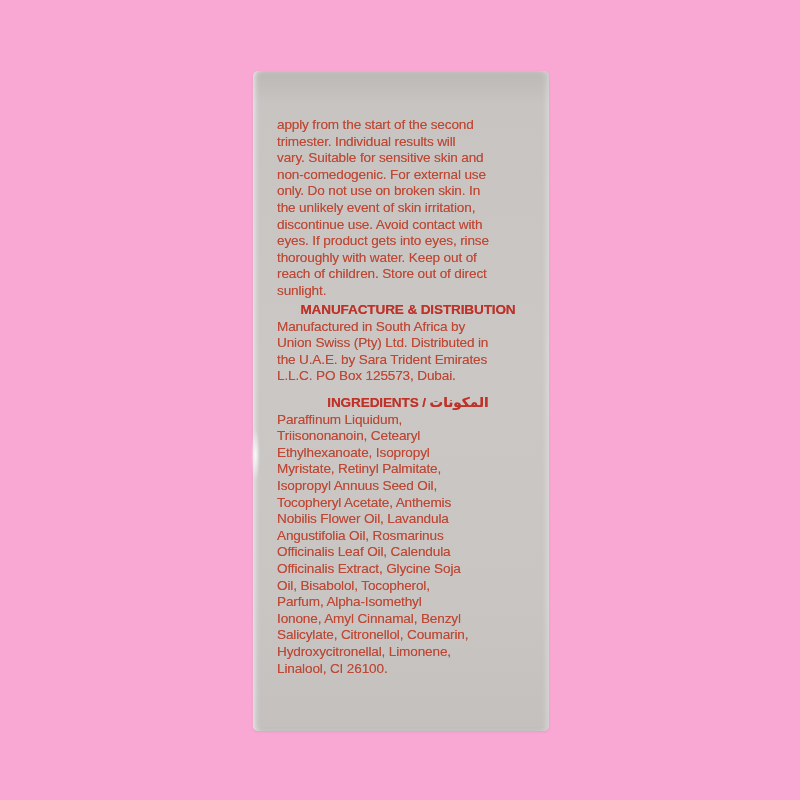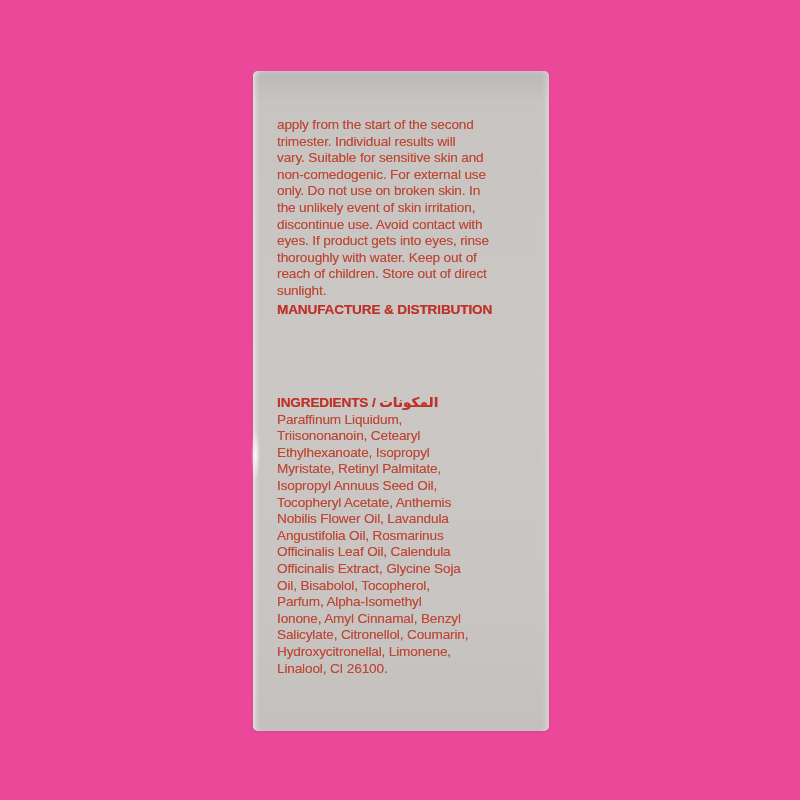--- a/index.html
+++ b/index.html
@@ -8,21 +8,21 @@
     width: 800px;
     height: 800px;
     background: #ffffff;
     overflow: hidden;
     font-family: "Liberation Sans", "DejaVu Sans", sans-serif;
   }
   .scene {
     position: relative;
     width: 800px;
     height: 800px;
-    background: #ec4899;
+    background: #f9a8d4;
   }
   .box {
     position: absolute;
     left: 253px;
     top: 71px;
     width: 296px;
     height: 660px;
     border-radius: 5px;
     background: linear-gradient(180deg, #bbb8b6 0%, #c7c4c2 5%, #cac7c5 45%, #c8c5c3 80%, #c3c0be 100%);
     box-shadow:
@@ -53,20 +53,21 @@
   }
   .block { position: absolute; left: 0; width: 262px; }
   .block-usage       { top: 46px;  }
   .block-manufacture { top: 231px; }
   .block-ingredients { top: 324px; }
   .heading {
     font-weight: bold;
     color: #c03128;
     white-space: nowrap;
     text-shadow: 0 0 0.5px rgba(180,40,30,0.6);
+    text-align: center;
   }
   .para .line { white-space: nowrap; }
 </style>
 </head>
 <body>
 
 <div class="scene">
   <div class="box">
     <div class="edge-bump"></div>
     <div class="panel-text">
@@ -80,20 +81,26 @@
           <div class="line">the unlikely event of skin irritation,</div>
           <div class="line">discontinue use. Avoid contact with</div>
           <div class="line">eyes. If product gets into eyes, rinse</div>
           <div class="line">thoroughly with water. Keep out of</div>
           <div class="line">reach of children. Store out of direct</div>
           <div class="line">sunlight.</div>
         </div>
 
       <div class="block block-manufacture">
         <div class="heading">MANUFACTURE &amp; DISTRIBUTION</div>
+        <div class="para">
+            <div class="line">Manufactured in South Africa by</div>
+            <div class="line">Union Swiss (Pty) Ltd. Distributed in</div>
+            <div class="line">the U.A.E. by Sara Trident Emirates</div>
+            <div class="line">L.L.C. PO Box 125573, Dubai.</div>
+          </div>
       </div>
 
       <div class="block block-ingredients">
         <div class="heading">INGREDIENTS / المكونات</div>
         <div class="para">
             <div class="line">Paraffinum Liquidum,</div>
             <div class="line">Triisononanoin, Cetearyl</div>
             <div class="line">Ethylhexanoate, Isopropyl</div>
             <div class="line">Myristate, Retinyl Palmitate,</div>
             <div class="line">Isopropyl Annuus Seed Oil,</div>

